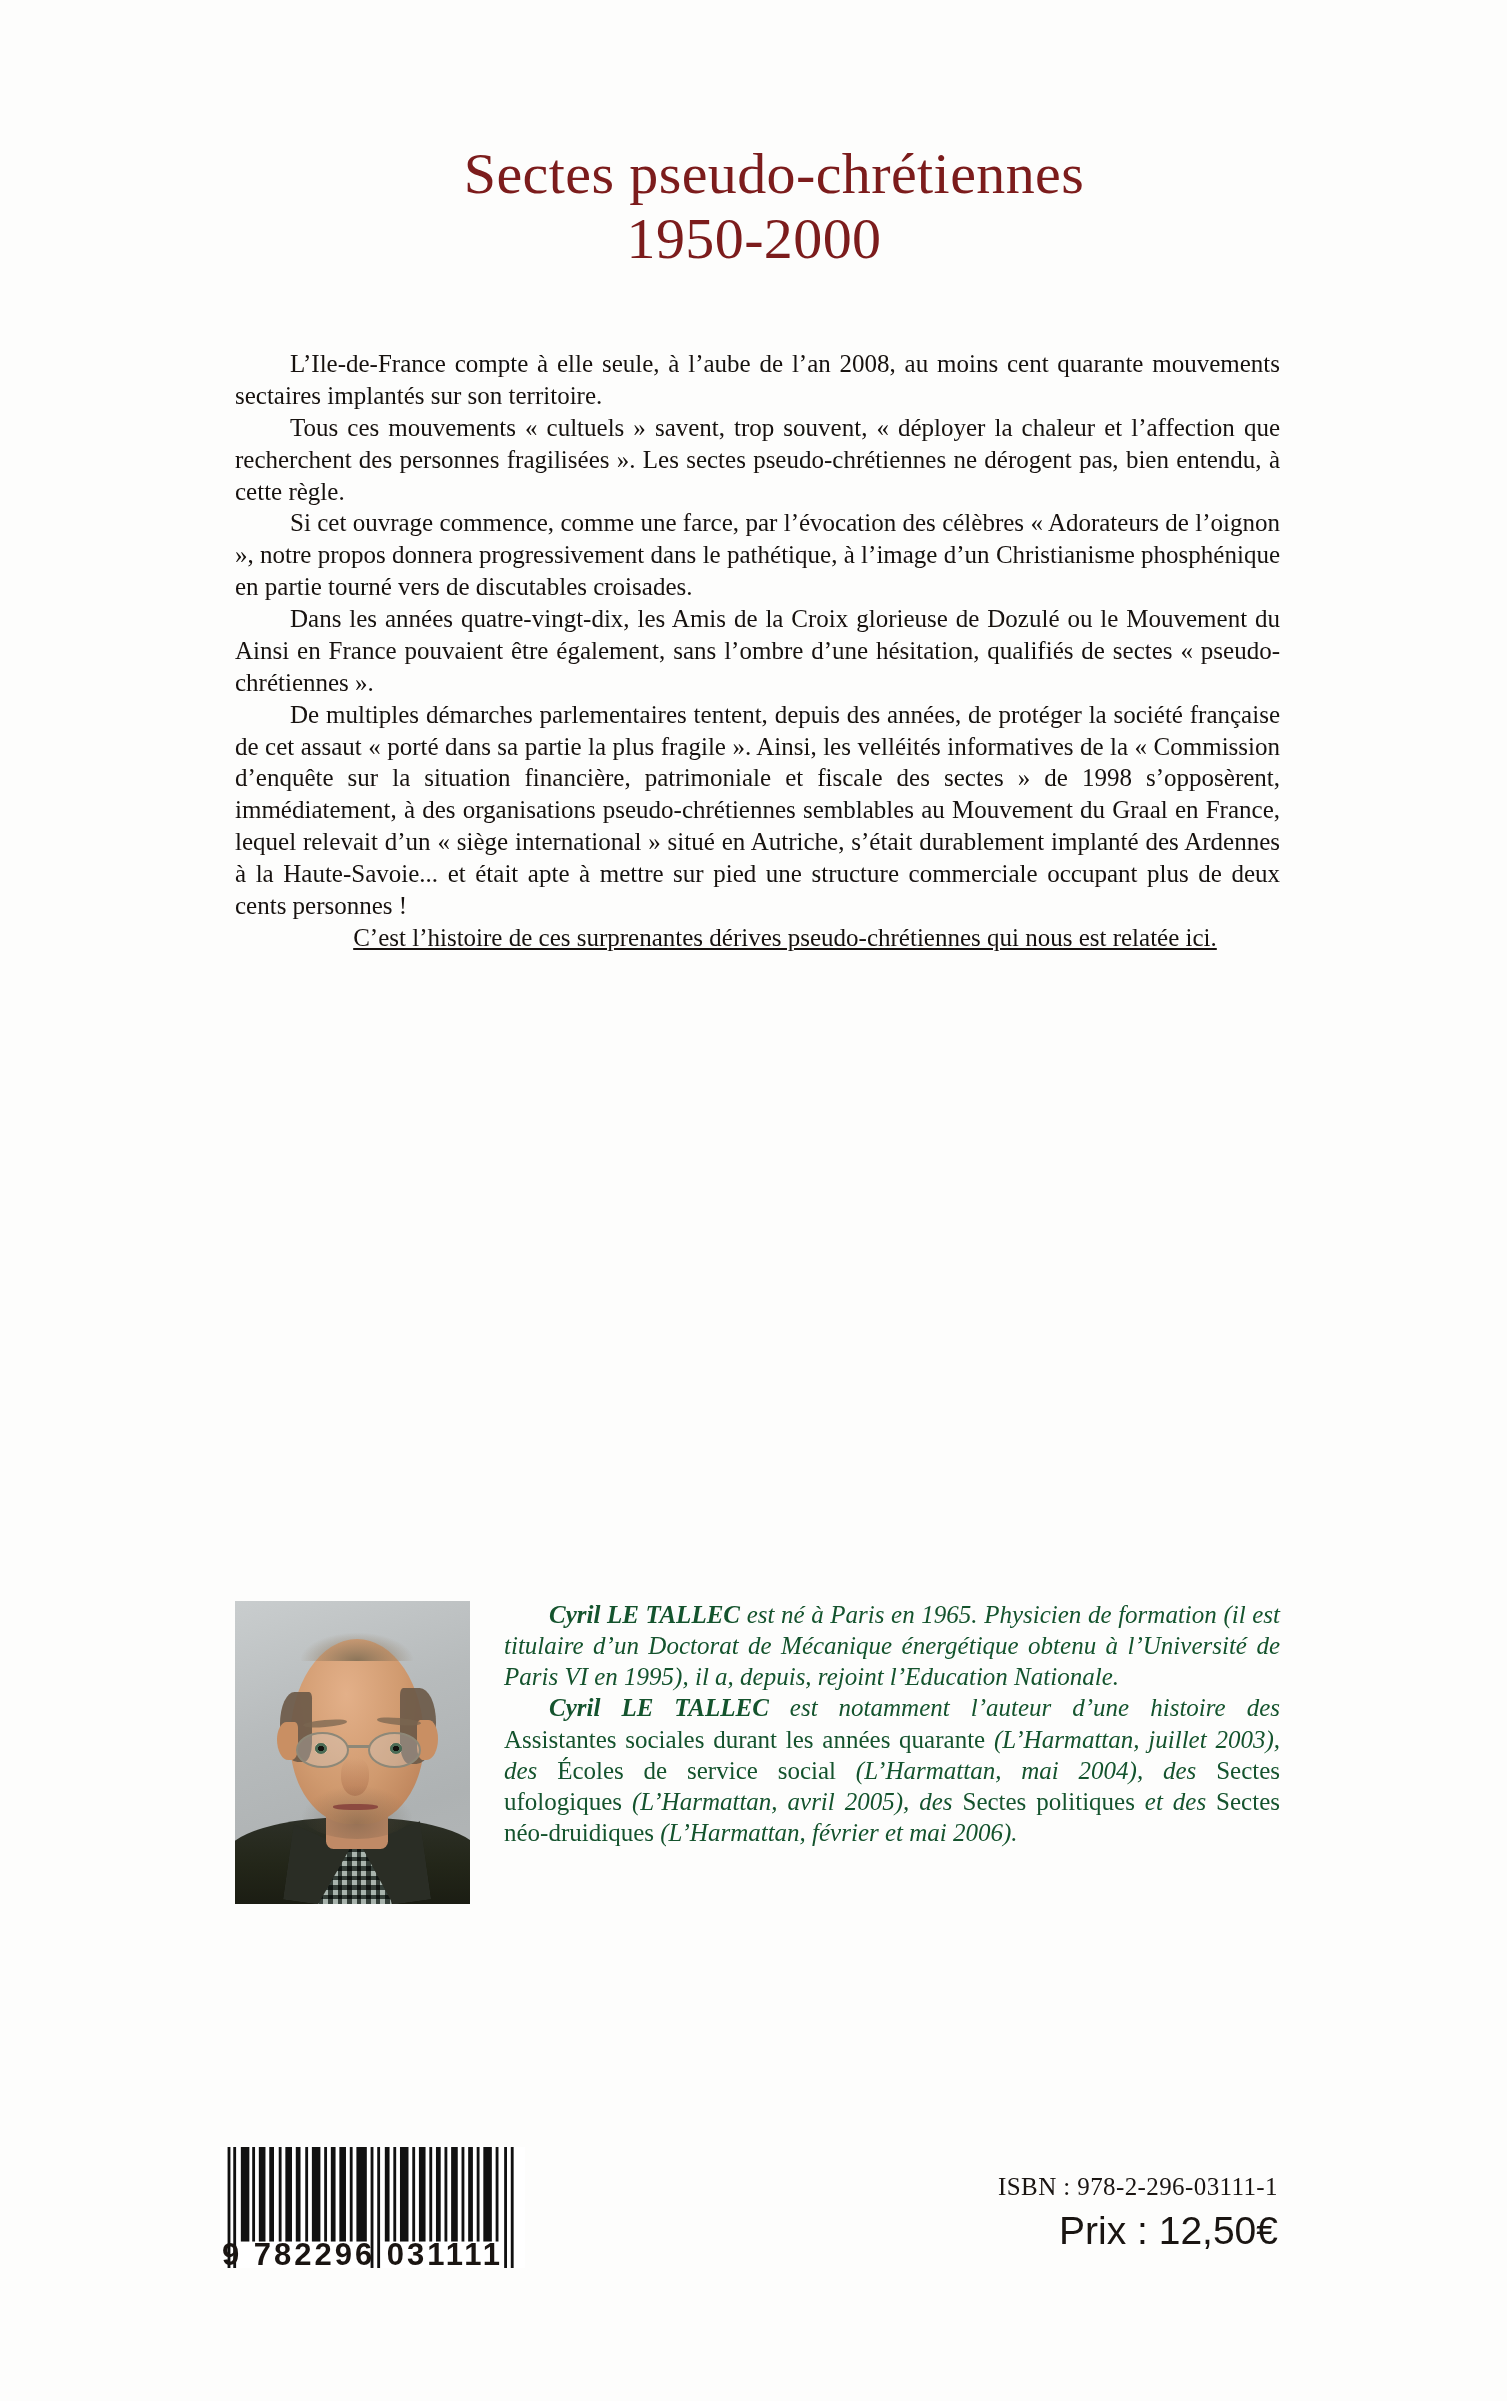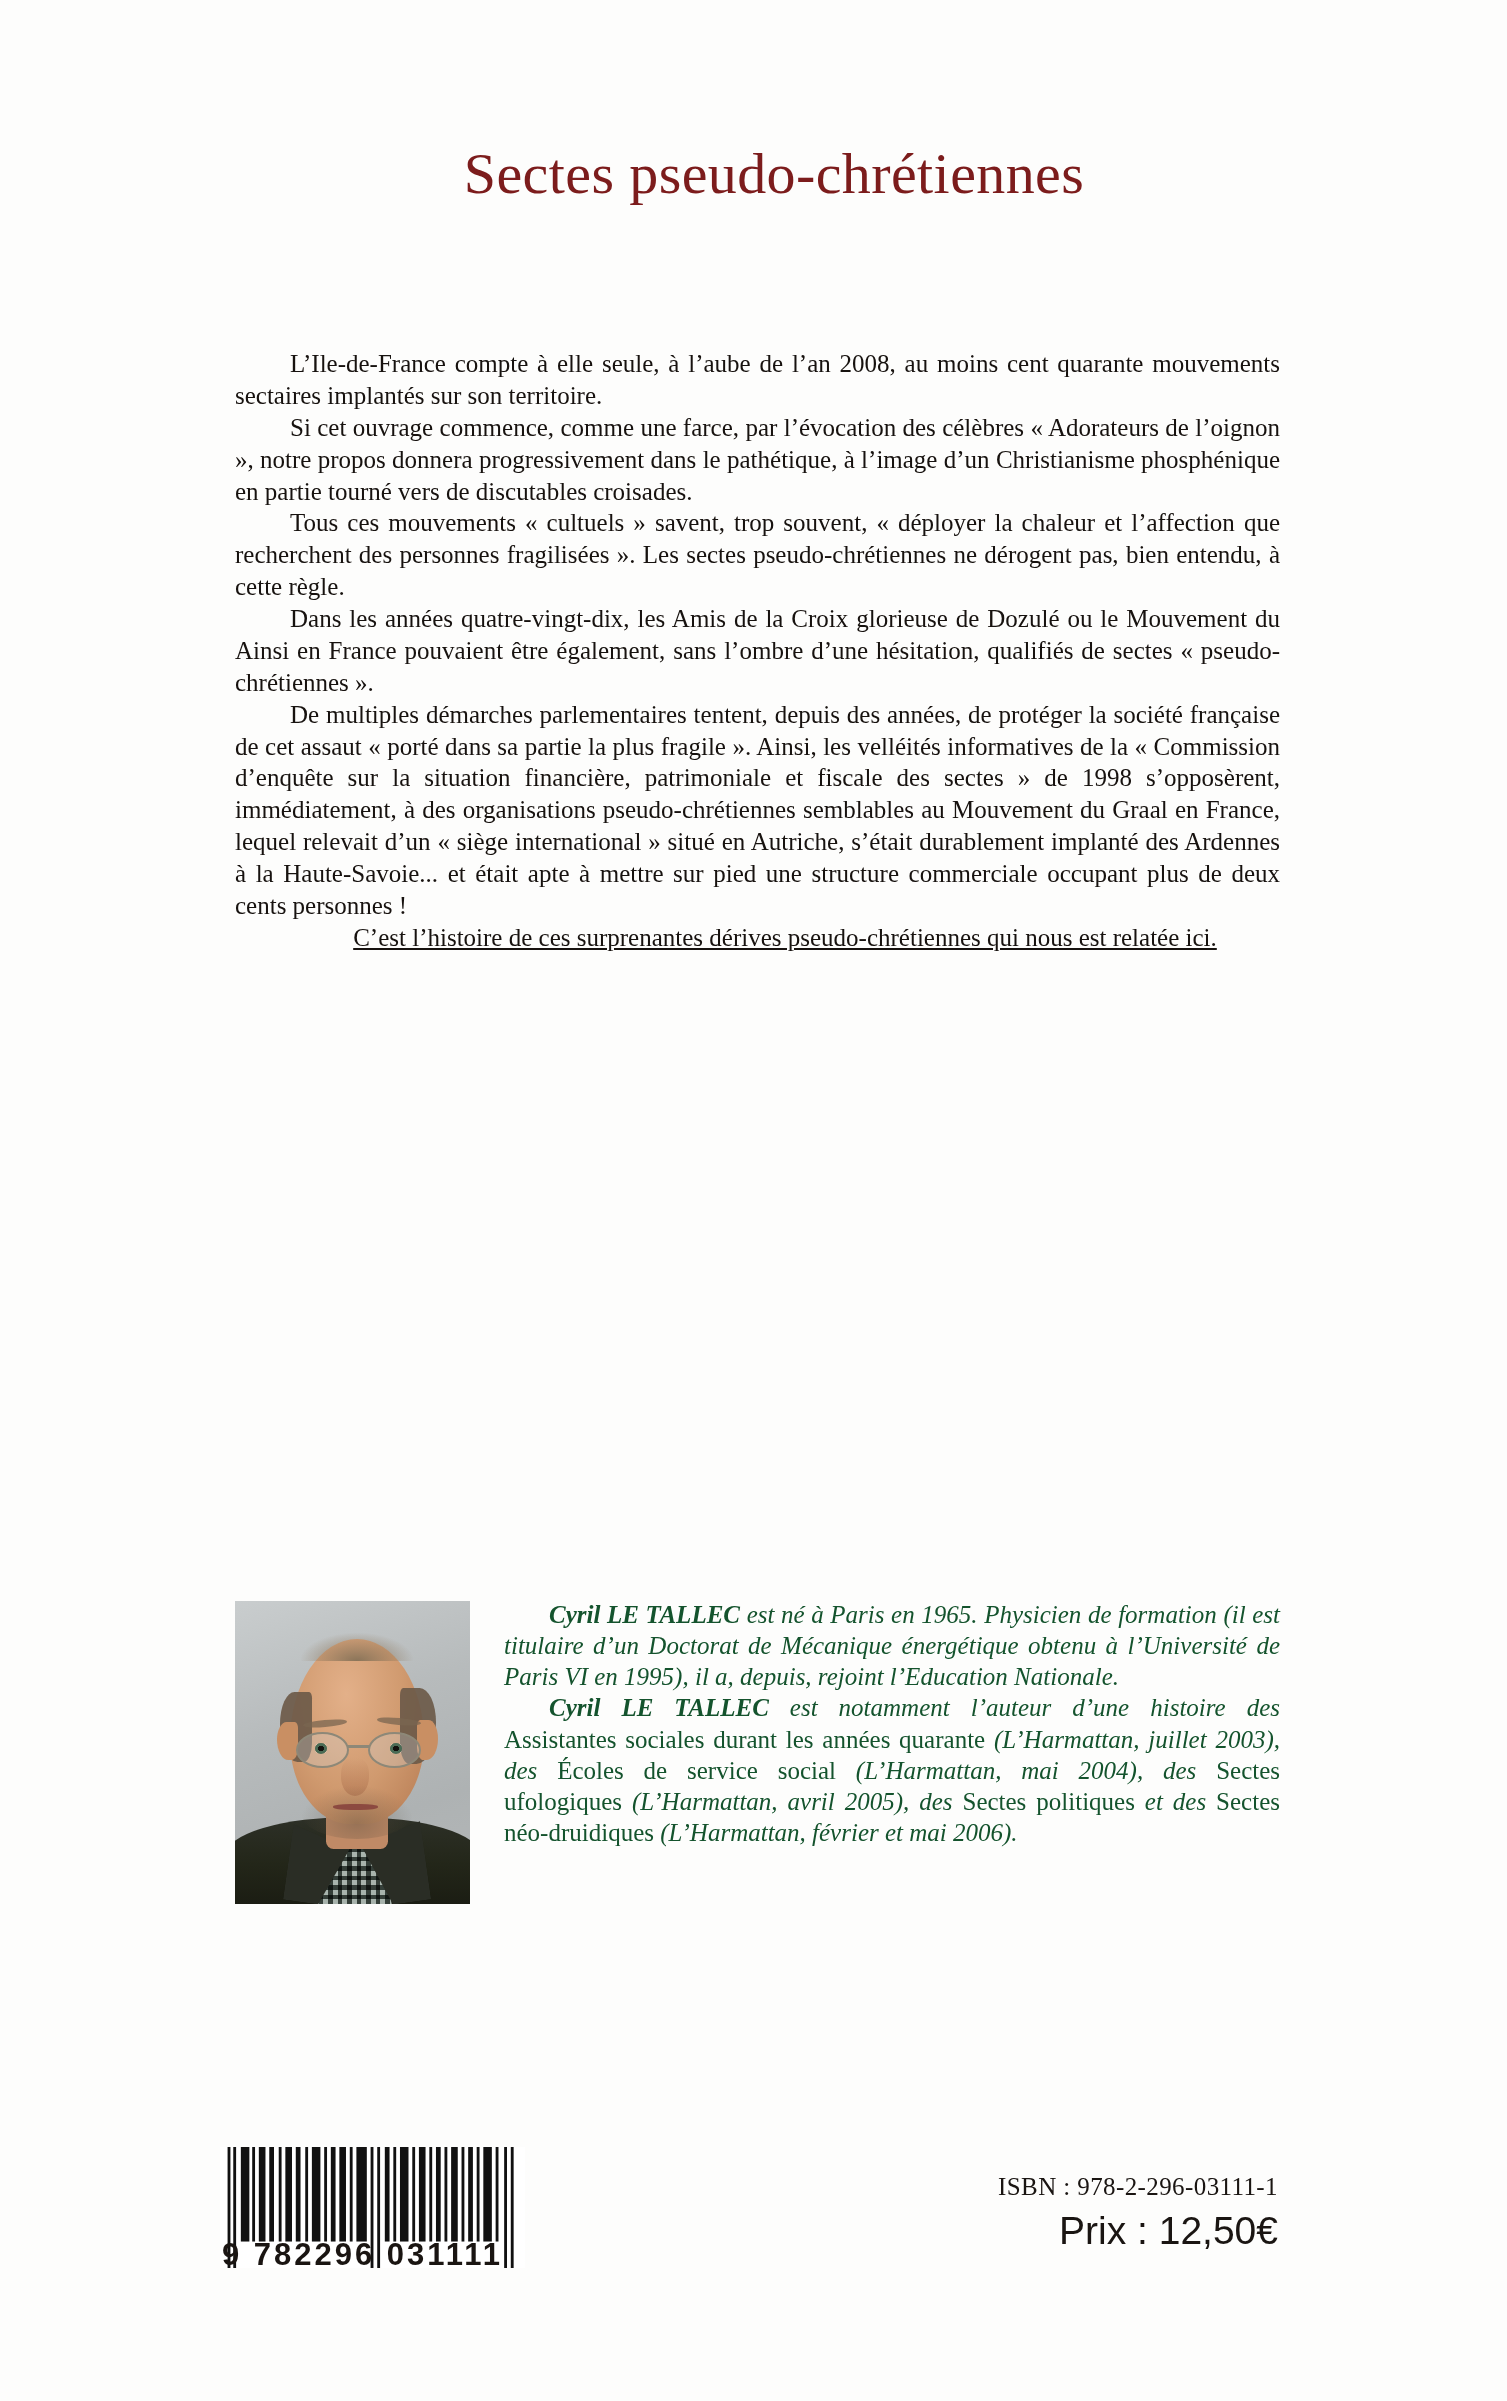--- a/index.html
+++ b/index.html
@@ -184,26 +184,27 @@
       background: radial-gradient(ellipse at 50% 70%, rgba(90,78,62,.40) 0%, rgba(90,78,62,0) 72%);
       border-radius: 0 0 50% 50%; }
 </style>
 </head>
 <body>
 
 <div class="page">
 
   <div class="title-block">
     <div class="title-line" style="color: rgb(124, 28, 28); padding-left: 40px;">Sectes pseudo-chrétiennes</div>
+    <div class="title-line" style="color: rgb(124, 28, 28);">1950-2000</div>
   </div>
 
   <div class="blurb">
     <p>L’Ile-de-France compte à elle seule, à l’aube de l’an 2008, au moins cent quarante mouvements sectaires implantés sur son territoire.</p>
+    <p>Tous ces mouvements « cultuels » savent, trop souvent, « déployer la chaleur et l’affection que recherchent des personnes fragilisées ». Les sectes pseudo-chrétiennes ne dérogent pas, bien entendu, à cette règle.</p>
     <p>Si cet ouvrage commence, comme une farce, par l’évocation des célèbres « Adorateurs de l’oignon », notre propos donnera progressivement dans le pathétique, à l’image d’un Christianisme phosphénique en partie tourné vers de discutables croisades.</p>
-    <p>Tous ces mouvements « cultuels » savent, trop souvent, « déployer la chaleur et l’affection que recherchent des personnes fragilisées ». Les sectes pseudo-chrétiennes ne dérogent pas, bien entendu, à cette règle.</p>
     <p>Dans les années quatre-vingt-dix, les Amis de la Croix glorieuse de Dozulé ou le Mouvement du Ainsi en France pouvaient être également, sans l’ombre d’une hésitation, qualifiés de sectes « pseudo-chrétiennes ».</p>
     <p>De multiples démarches parlementaires tentent, depuis des années, de protéger la société française de cet assaut «  porté dans sa partie la plus fragile ». Ainsi, les velléités informatives de la « Commission d’enquête sur la situation financière, patrimoniale et fiscale des sectes » de 1998 s’opposèrent, immédiatement, à des organisations pseudo-chrétiennes semblables au Mouvement du Graal en France, lequel relevait d’un « siège international » situé en Autriche, s’était durablement implanté des Ardennes à la Haute-Savoie... et était apte à mettre sur pied une structure commerciale occupant plus de deux cents personnes !</p>
     <p>C’est l’histoire de ces surprenantes dérives pseudo-chrétiennes qui nous est relatée ici.</p>
   </div>
 
   <div class="author-section">
 
     <div class="author-photo">
       <div class="ph-bg"></div>
       <div class="ph-shoulders"></div>

